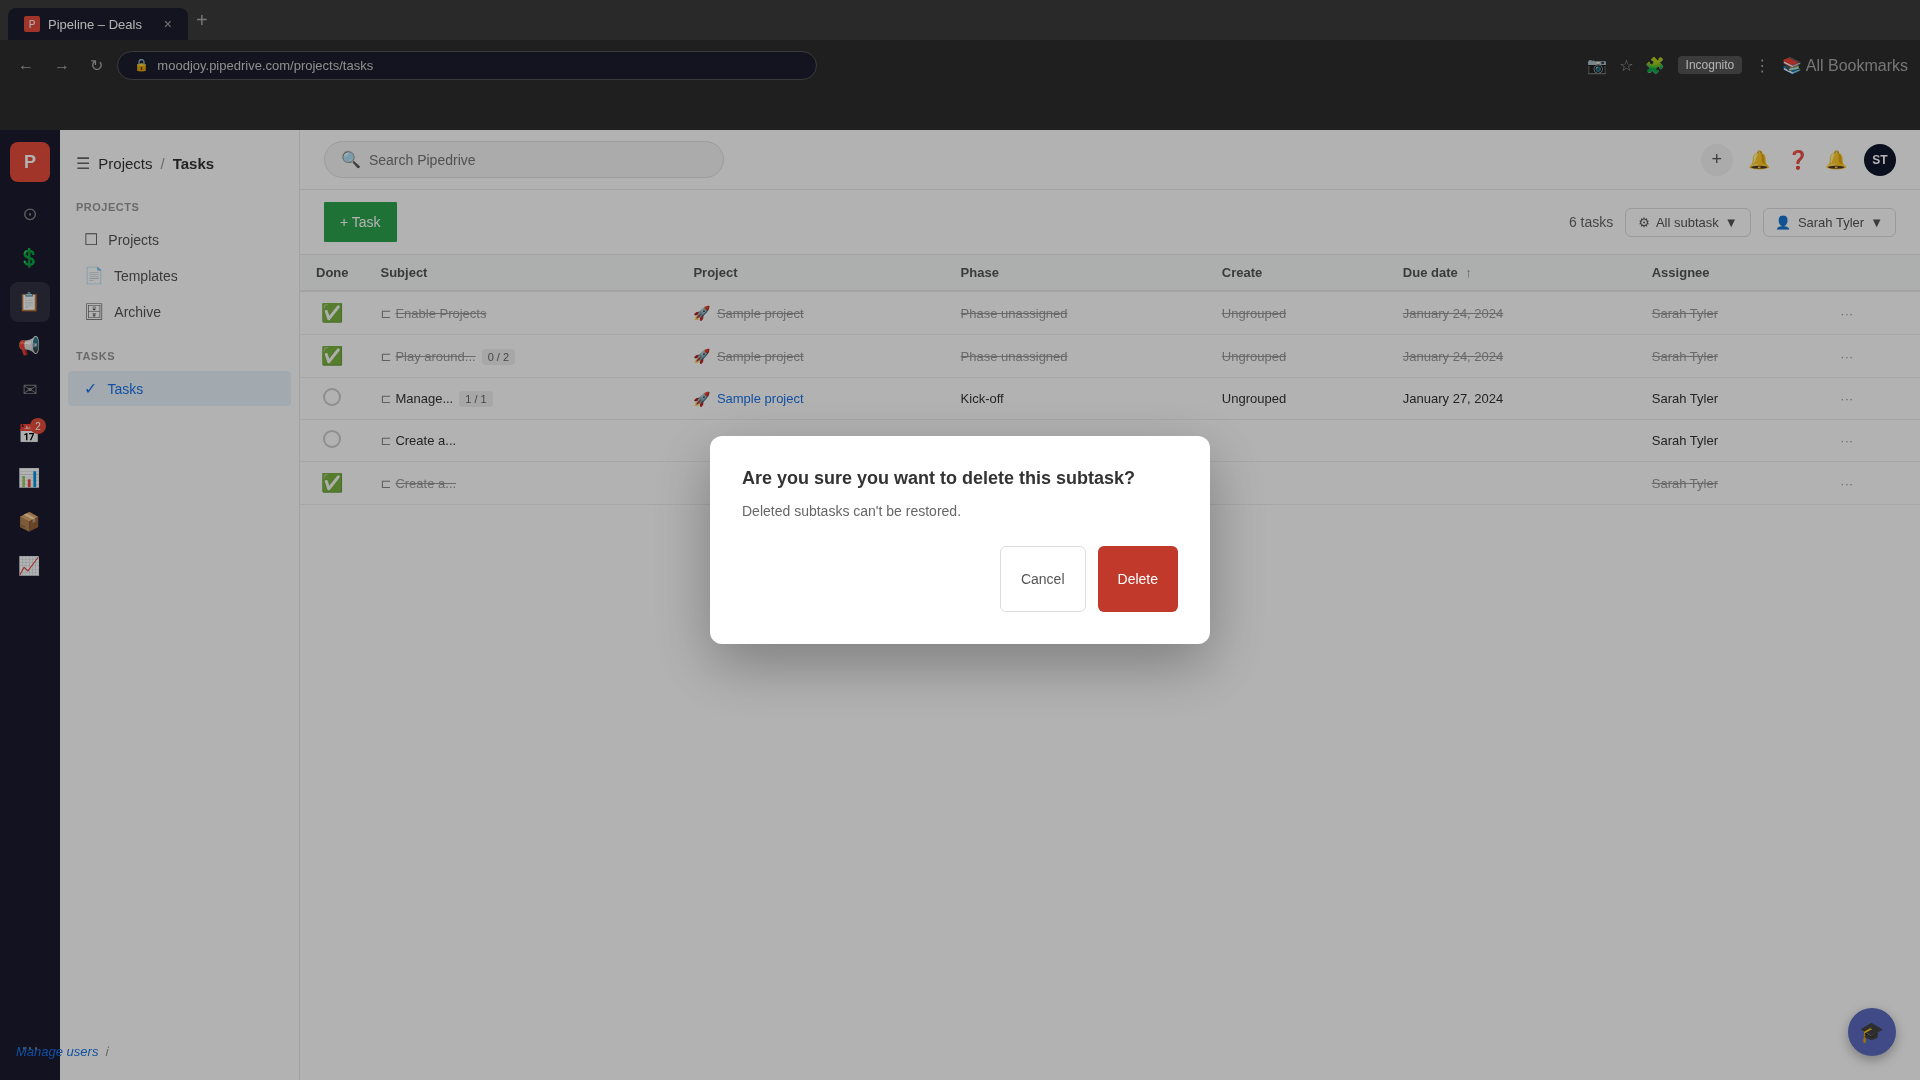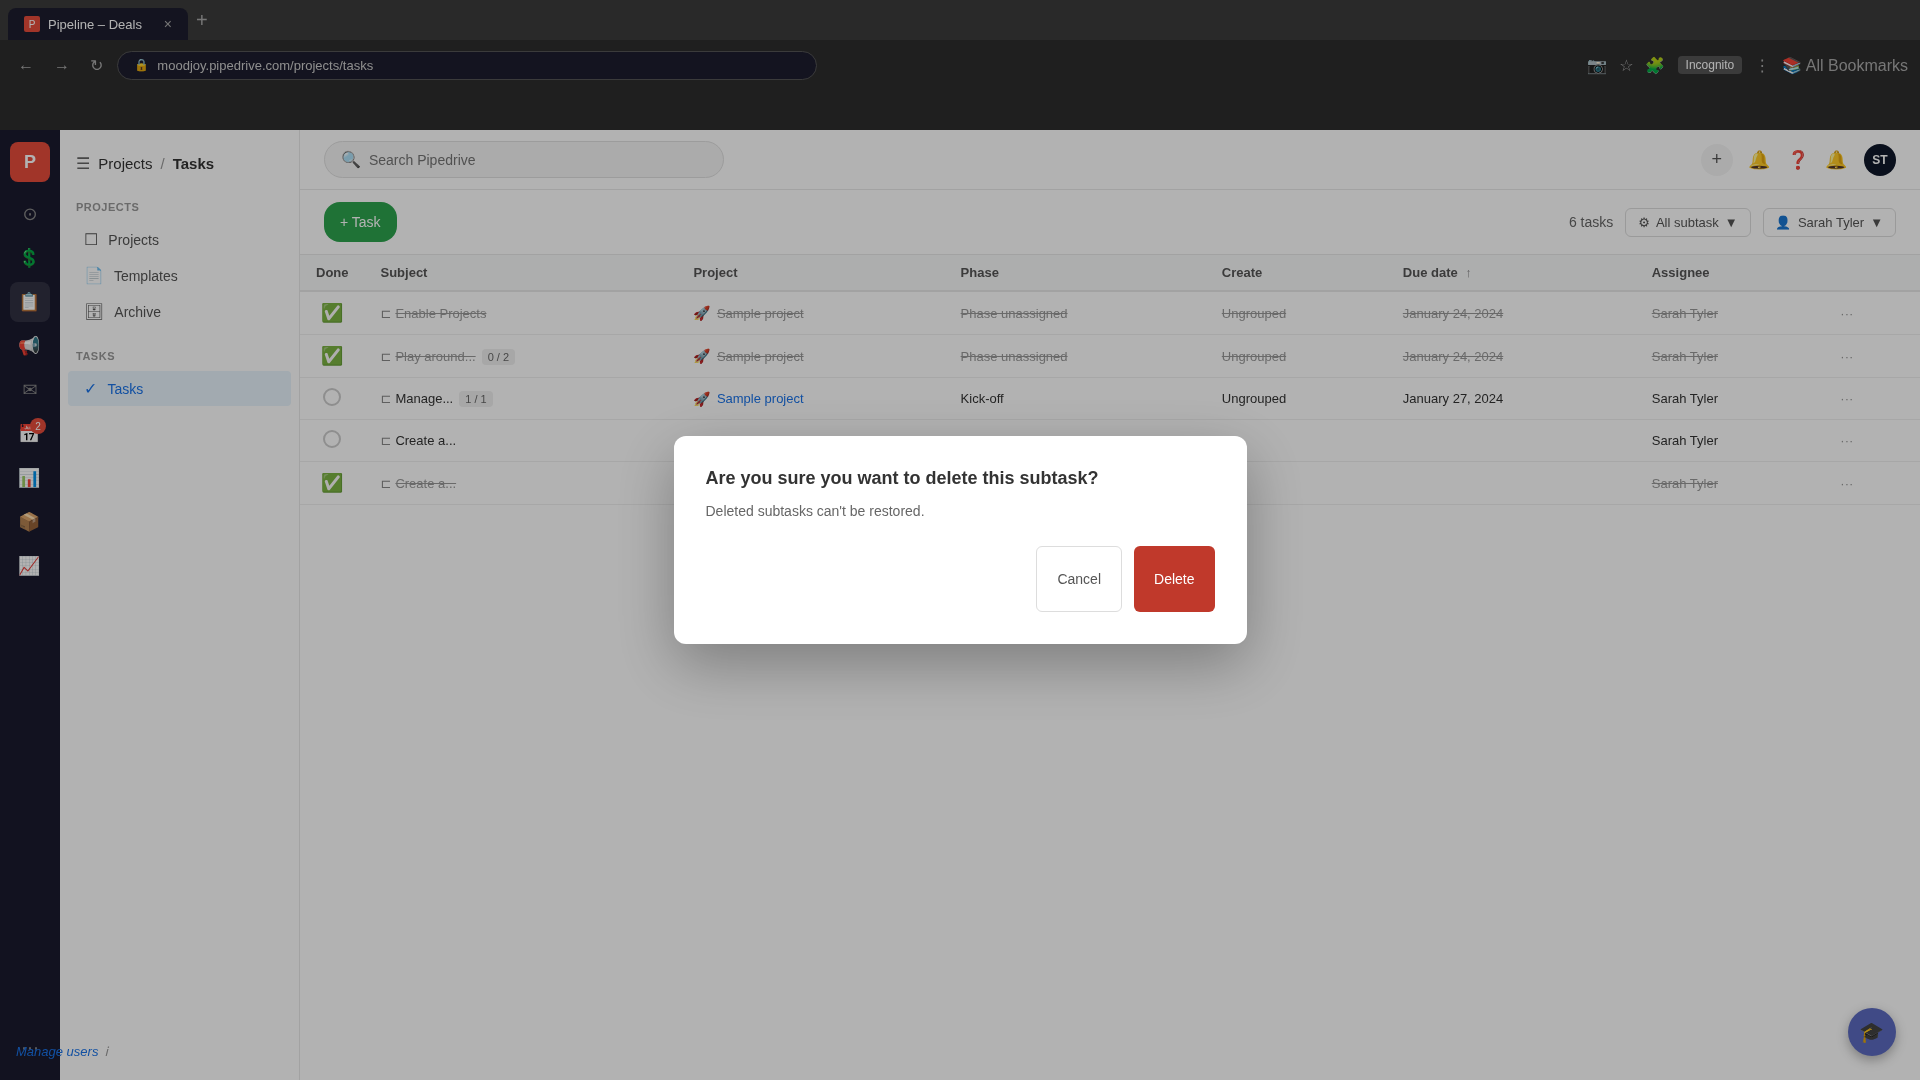--- a/index.html
+++ b/index.html
@@ -41,21 +41,21 @@
     .sidebar-section { padding: 8px 0; }
     .sidebar-section-title { font-size: 11px; font-weight: 600; color: #999; text-transform: uppercase; padding: 4px 16px 8px; letter-spacing: 0.5px; }
     .sidebar-item { display: flex; align-items: center; gap: 10px; padding: 8px 16px; cursor: pointer; color: #555; font-size: 14px; border-radius: 4px; margin: 1px 8px; }
     .sidebar-item.active { background: #e8f4fd; color: #1a73e8; }
     .sidebar-item .item-icon { font-size: 16px; color: inherit; }
     .manage-users { display: flex; align-items: center; gap: 6px; color: #1a73e8; font-size: 13px; cursor: pointer; font-style: italic; }
 
     
     .main-content { flex: 1; display: flex; flex-direction: column; overflow: hidden; }
     .main-toolbar { padding: 12px 24px; display: flex; align-items: center; gap: 12px; border-bottom: 1px solid #e8e8e8; }
-    .add-task-btn { background: #2da44e; color: white; border: none; padding: 12px 16px; border-radius: 16px; font-size: 14px; font-weight: 500; cursor: pointer; display: flex; align-items: center; gap: 6px; }
+    .add-task-btn { background: #2da44e; color: white; border: none; padding: 12px 16px; border-radius: 1px; font-size: 14px; font-weight: 500; cursor: pointer; display: flex; align-items: center; gap: 6px; }
     .toolbar-right { margin-left: auto; display: flex; align-items: center; gap: 12px; }
     .task-count { color: #666; font-size: 14px; }
     .filter-btn { display: flex; align-items: center; gap: 6px; border: 1px solid #ddd; border-radius: 6px; padding: 6px 12px; background: white; cursor: pointer; font-size: 13px; color: #555; }
     .user-filter { display: flex; align-items: center; gap: 6px; border: 1px solid #ddd; border-radius: 6px; padding: 6px 12px; background: white; cursor: pointer; font-size: 13px; color: #555; }
 
     
     .table-container { overflow: auto; flex: 1; }
     table { width: 100%; border-collapse: collapse; }
     thead th { background: #f8f9fa; border-bottom: 2px solid #e8e8e8; padding: 10px 16px; text-align: left; font-size: 13px; font-weight: 600; color: #555; white-space: nowrap; position: sticky; top: 0; z-index: 1; }
     tbody tr { border-bottom: 1px solid #f0f0f0; }
@@ -76,21 +76,21 @@
     .search-input { border: none; background: none; flex: 1; font-size: 14px; color: #333; outline: none; }
     .header-bar { height: 60px; background: #fff; border-bottom: 1px solid #e8e8e8; display: flex; align-items: center; padding: 0 24px; gap: 16px; }
     .header-actions { margin-left: auto; display: flex; align-items: center; gap: 16px; }
     .header-icon { color: #666; font-size: 18px; cursor: pointer; }
     .notif-badge { position: relative; }
     .avatar { width: 32px; height: 32px; background: #0f172a; border-radius: 50%; display: flex; align-items: center; justify-content: center; color: white; font-size: 12px; font-weight: 600; }
     .plus-btn { width: 32px; height: 32px; background: #f5f5f5; border-radius: 50%; display: flex; align-items: center; justify-content: center; cursor: pointer; font-size: 18px; color: #555; border: none; }
 
     
     .modal-overlay { position: fixed; top: 0; left: 0; width: 100%; height: 100%; background: rgba(0,0,0,0.3); display: flex; align-items: center; justify-content: center; z-index: 1000; }
-    .modal { background: white; border-radius: 12px; padding: 32px; width: 573px; box-shadow: 0 20px 60px rgba(0,0,0,0.3); }
+    .modal { background: white; border-radius: 12px; padding: 32px; width: 500px; box-shadow: 0 20px 60px rgba(0,0,0,0.3); }
     .modal-title { font-size: 18px; font-weight: 600; color: #333; margin-bottom: 12px; }
     .modal-body { font-size: 14px; color: #666; margin-bottom: 24px; line-height: 1.5; }
     .modal-actions { display: flex; justify-content: flex-end; gap: 12px; }
     .btn-cancel { background: white; border: 1px solid #ddd; border-radius: 6px; padding: 24px 20px; font-size: 14px; cursor: pointer; color: #555; }
     .btn-delete { background: #c0392b; color: white; border: none; border-radius: 6px; padding: 8px 20px; font-size: 14px; font-weight: 500; cursor: pointer; }
 
     
     .help-fab { position: fixed; bottom: 24px; right: 24px; width: 48px; height: 48px; background: #5c6bc0; border-radius: 50%; display: flex; align-items: center; justify-content: center; color: white; font-size: 20px; cursor: pointer; box-shadow: 0 4px 12px rgba(0,0,0,0.3); z-index: 999; }
   </style>
 </head>

